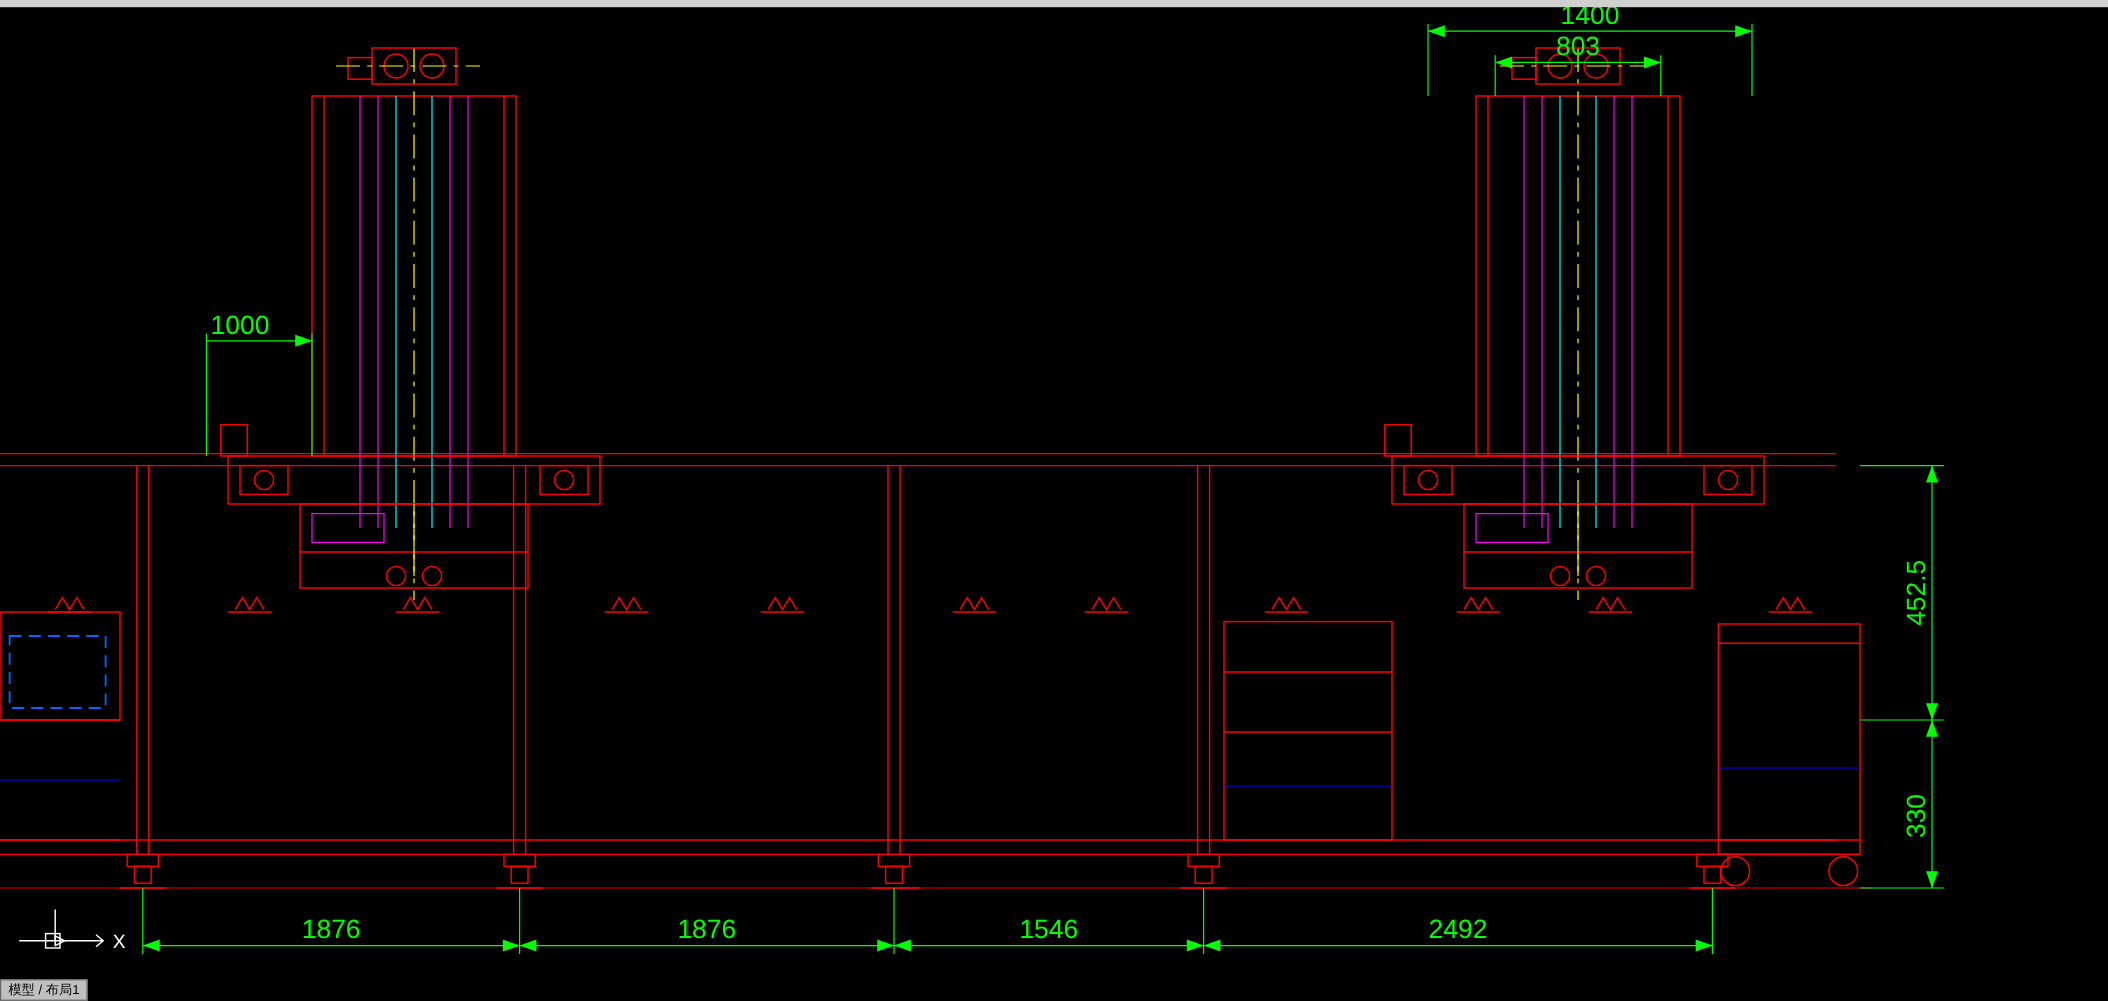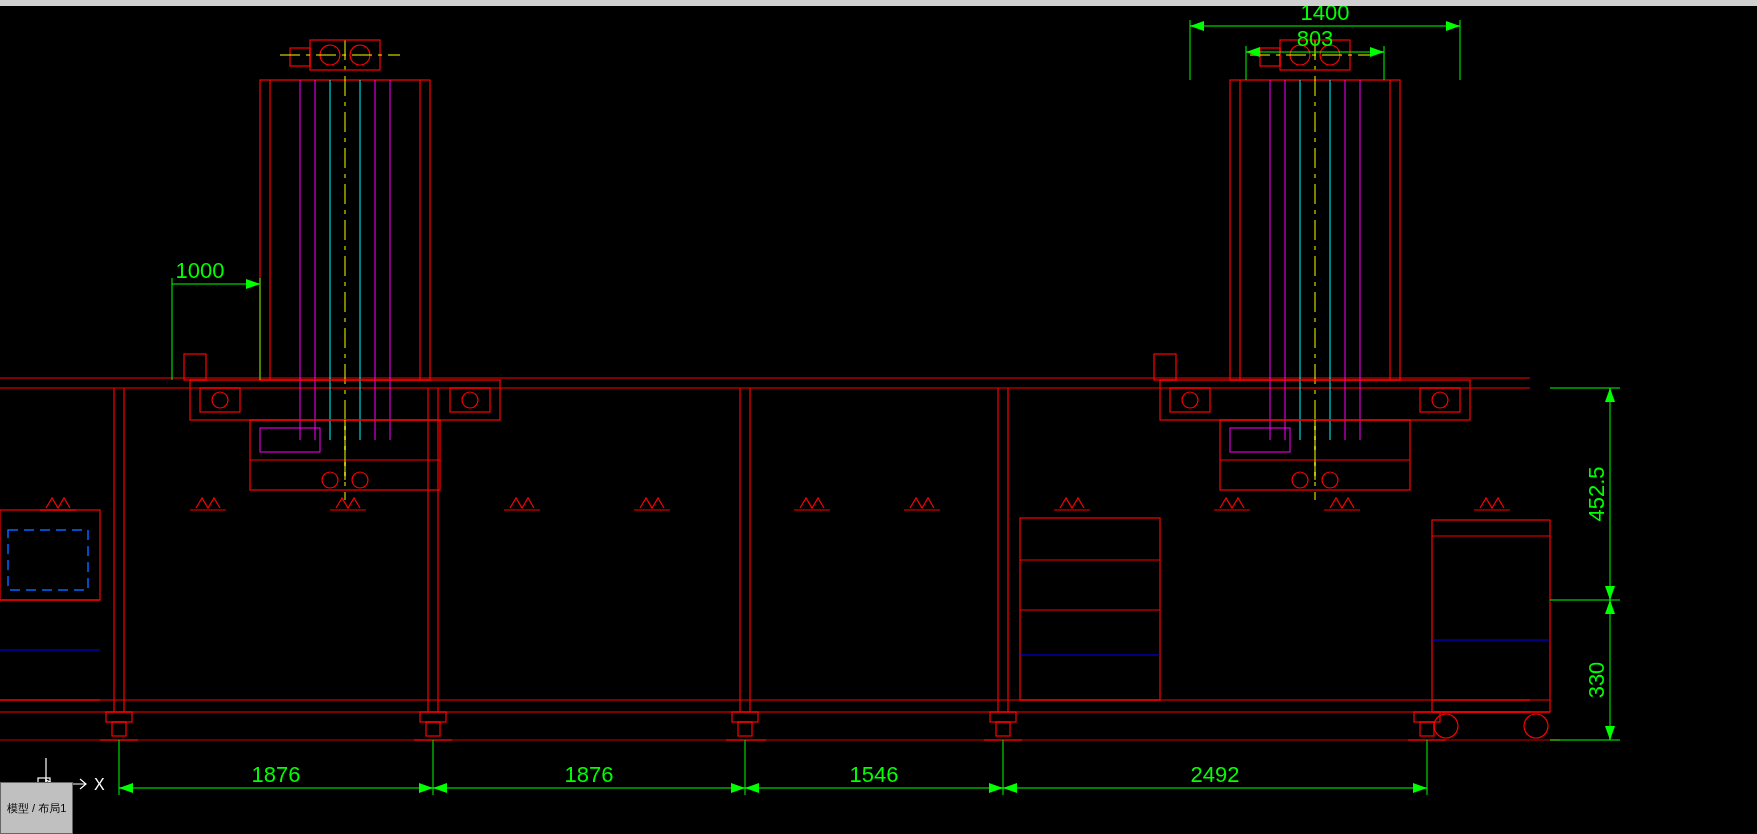--- a/index.html
+++ b/index.html
@@ -78,21 +78,21 @@
     height: 6px;
     background: #d0d0d0;
   }
   .status-bar {
     position: absolute;
     left: 0; bottom: 0;
     height: 16px;
     background: #c0c0c0;
     color: #000;
     font-size: 11px;
-    padding: 17px 6px;
+    padding: 0 6px;
     line-height: 16px;
     border: 1px solid #666;
   }
 </style>
 </head>
 <body>
 
 <svg width="1757" height="834" viewBox="0 0 1757 834">
 
   <g>

